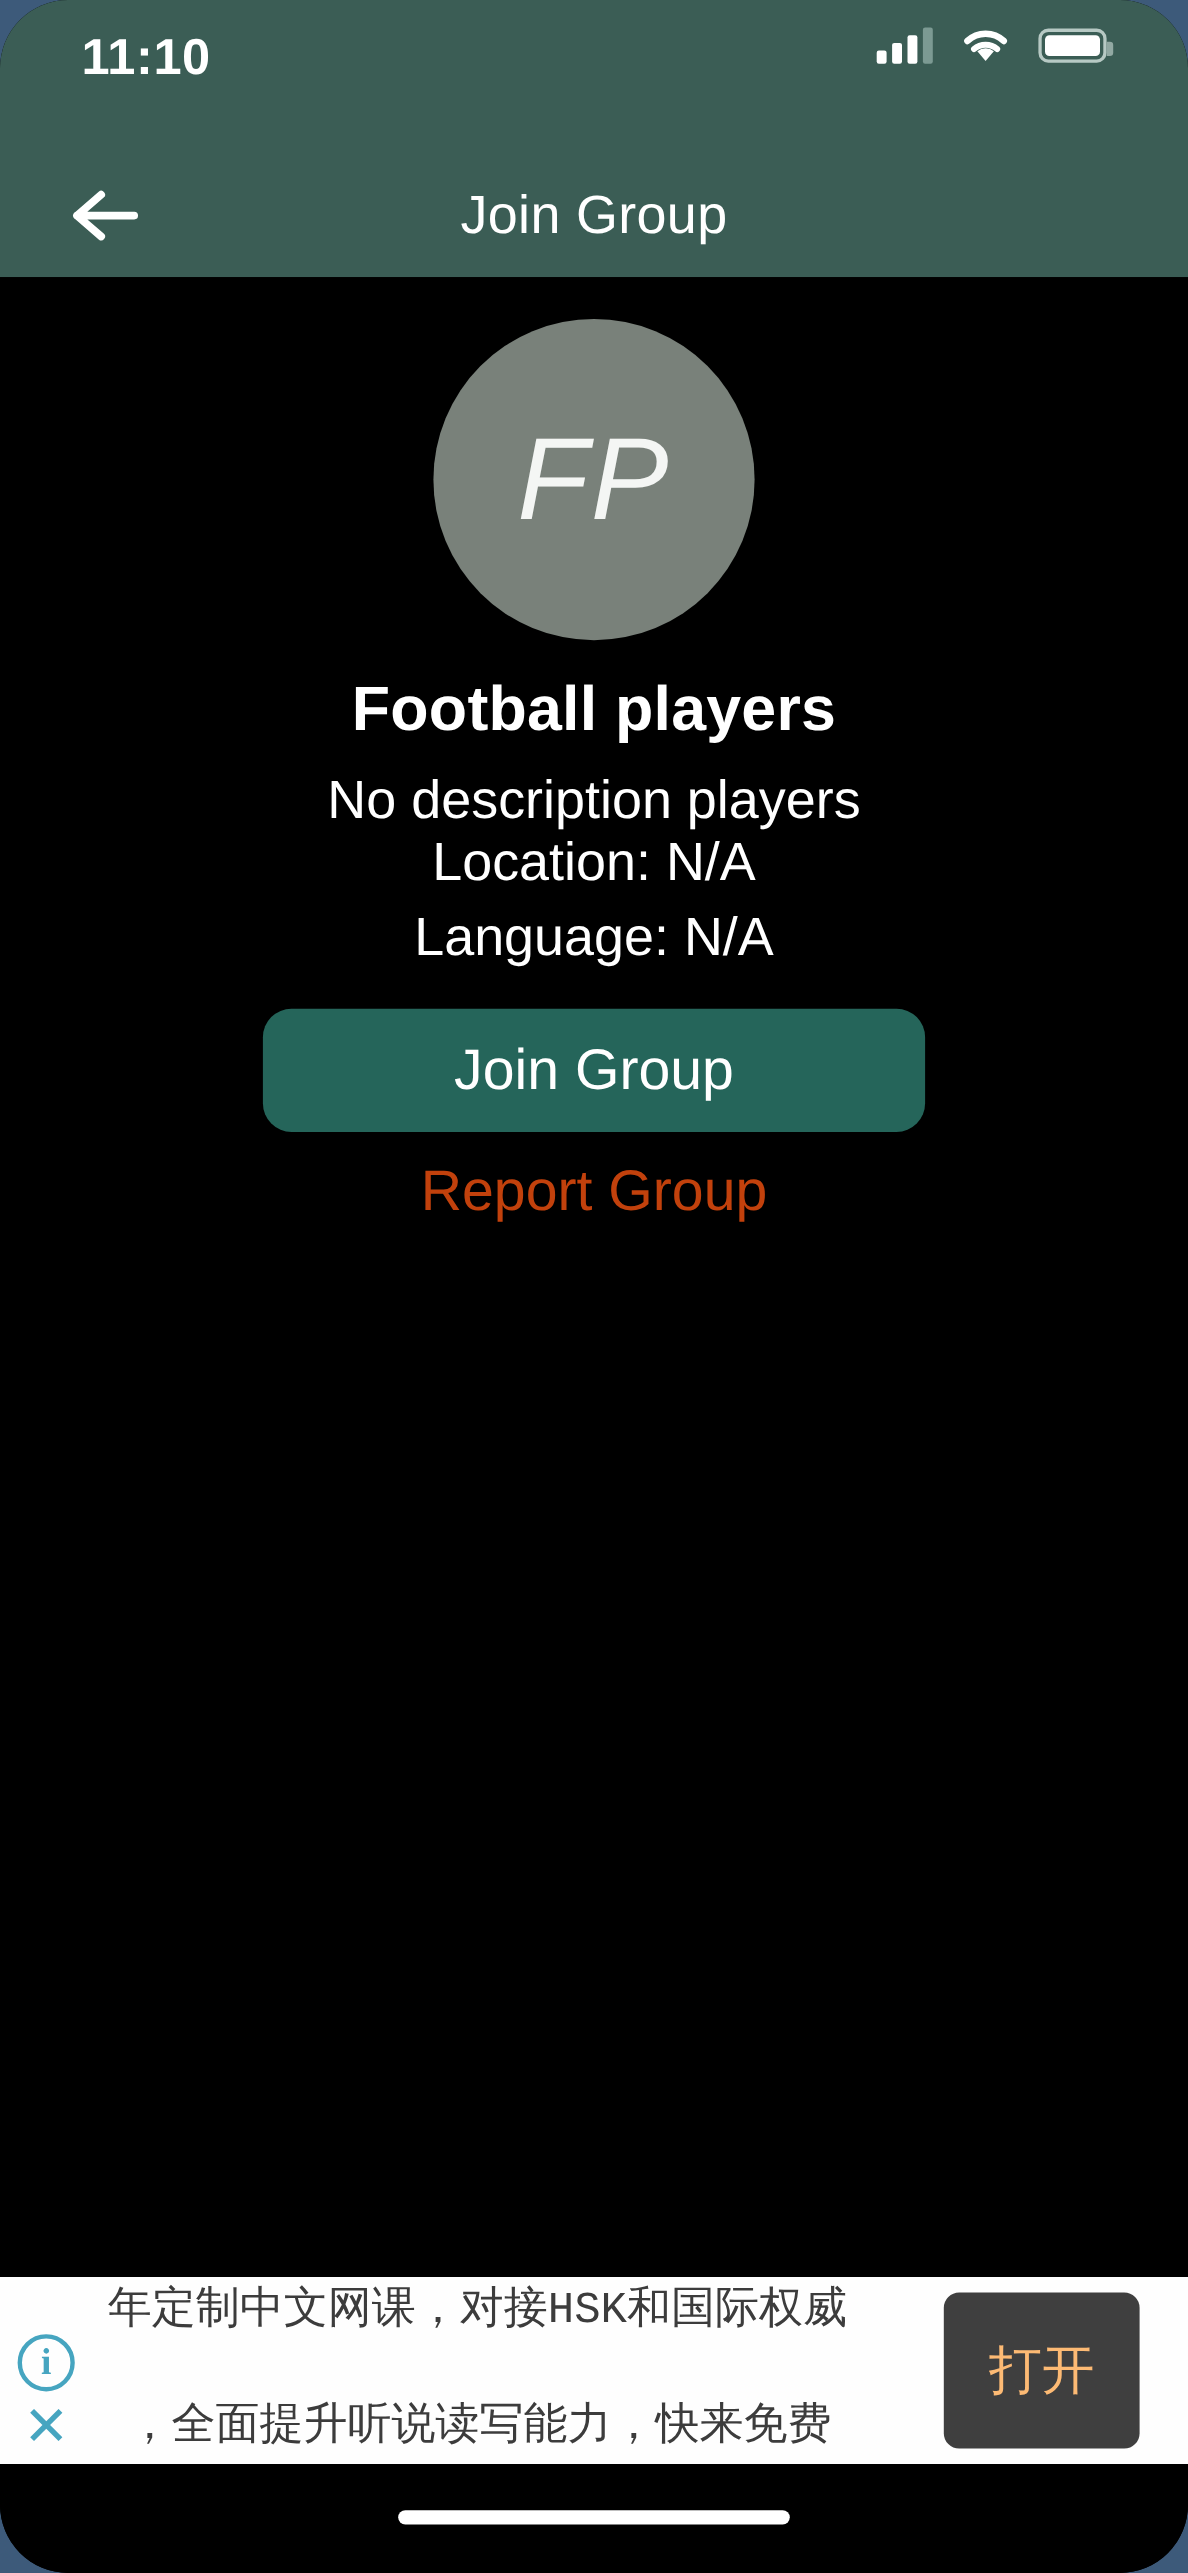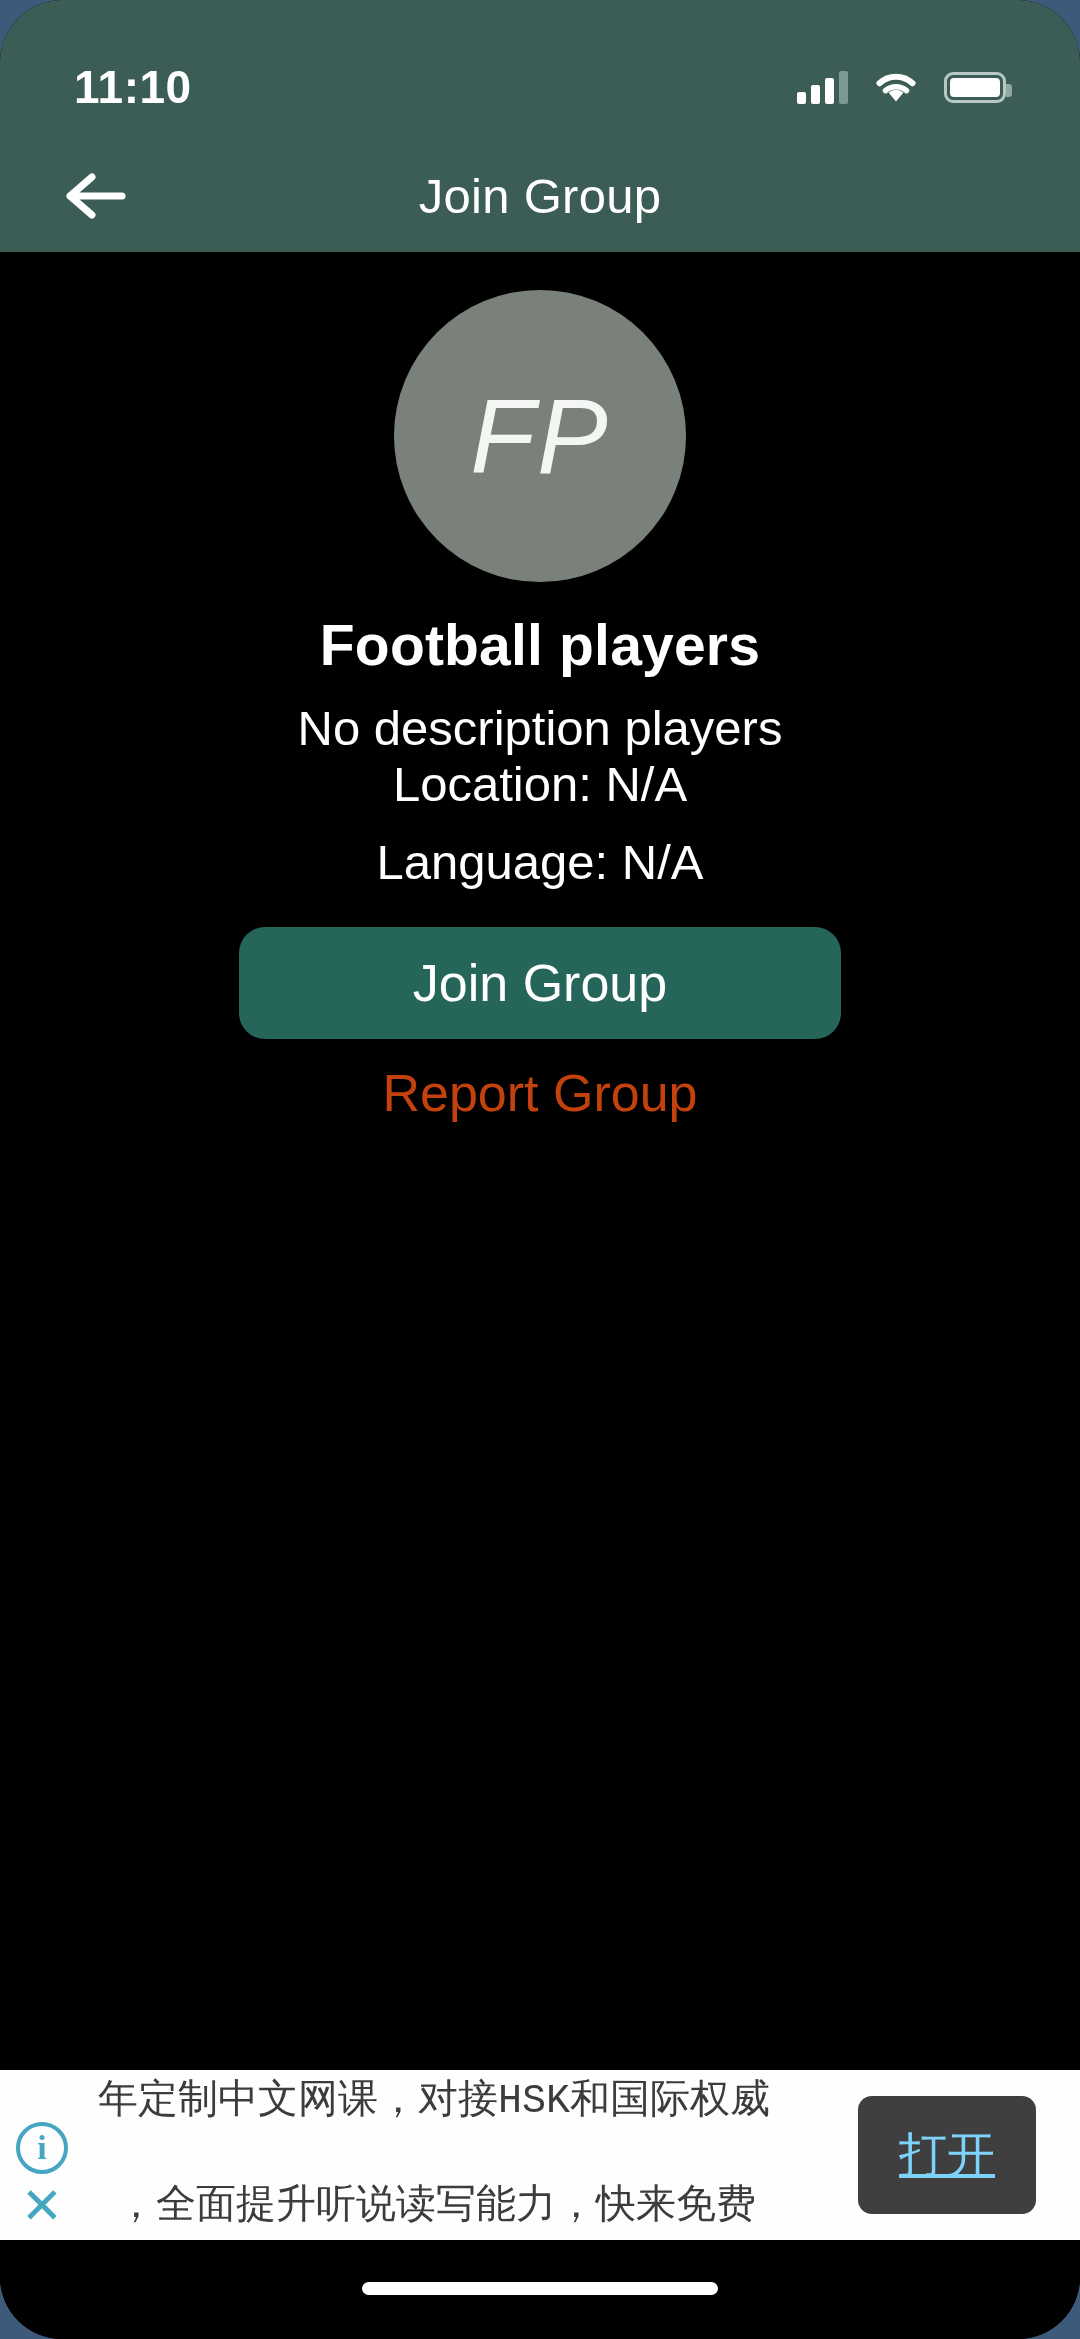--- a/index.html
+++ b/index.html
@@ -14,22 +14,22 @@
     width:1080px; height:2339px;
     background:#000;
     border-radius:62px;
     overflow:hidden;
   }
 
   
   #statusbar {
     position:absolute; top:0; left:0; right:0; height:140px;
     background:#3b5d55;
-    display:flex; align-items:center; justify-content:space-between;
-    padding:34px 74px 0 74px;
+    display:flex; align-items:flex-start; justify-content:space-between;
+    padding:24px 74px 0 74px;
   }
   #clock {
     color:#fff; font-size:46px; font-weight:600; letter-spacing:0.5px;
   }
   #status-icons { display:flex; align-items:center; gap:26px; }
   .sig { display:flex; align-items:flex-end; gap:5px; height:34px; }
   .sig i { display:block; width:9px; background:#fff; border-radius:2px; }
   .sig i:nth-child(1){height:12px;}
   .sig i:nth-child(2){height:19px;}
   .sig i:nth-child(3){height:26px;}
@@ -79,21 +79,21 @@
     margin-top:30px;
     color:#fff; font-size:57px; font-weight:bold; letter-spacing:0.2px;
   }
   #group-desc {
     margin-top:22px; color:#fff; font-size:49px; font-weight:400;
   }
   #group-location {
     color:#fff; font-size:49px; font-weight:400;
   }
   #group-language {
-    margin-top:22px; color:#fff; font-size:49px; font-weight:400;
+    margin-top:12px; color:#fff; font-size:49px; font-weight:400;
   }
   #join-btn {
     margin-top:37px;
     width:602px; height:112px;
     background:#25655a; border:none; border-radius:26px;
     color:#fff; font-size:52px; font-weight:400;
     font-family:"Liberation Sans", sans-serif;
     cursor:pointer;
     display:flex; align-items:center; justify-content:center;
   }
@@ -129,26 +129,26 @@
     cursor:pointer;
   }
   #ad-text {
     flex:1; padding-left:14px; padding-right:20px;
     color:#3c3c3c; font-size:40px; line-height:1.42;
     font-family:Liberation Mono, monospace;
   }
   #ad-text .line2 { display:block; padding-left:18px;margin-top:48px; }
   #ad-cta {
     margin-right:44px;
-    width:178px; height:118px;
+    width:178px; height:142px;
     background:#3f3f3f; border:none; border-radius:14px;
-    color:#7dd3fc; font-size:48px;
+    color:#fdba74; font-size:48px;
     font-family:"DejaVu Sans", sans-serif;
     cursor:pointer;
-    display:flex; align-items:center; justify-content:center;text-decoration:underline;
+    display:flex; align-items:center; justify-content:center;
   }
 
   
   #home-indicator {
     position:absolute; bottom:44px; left:50%; transform:translateX(-50%);
     width:356px; height:13px; background:#fff; border-radius:7px;
   }
   #watermark {
     position:absolute; bottom:30px; right:36px;
     color:#fff; font-size:42px; font-weight:400;

